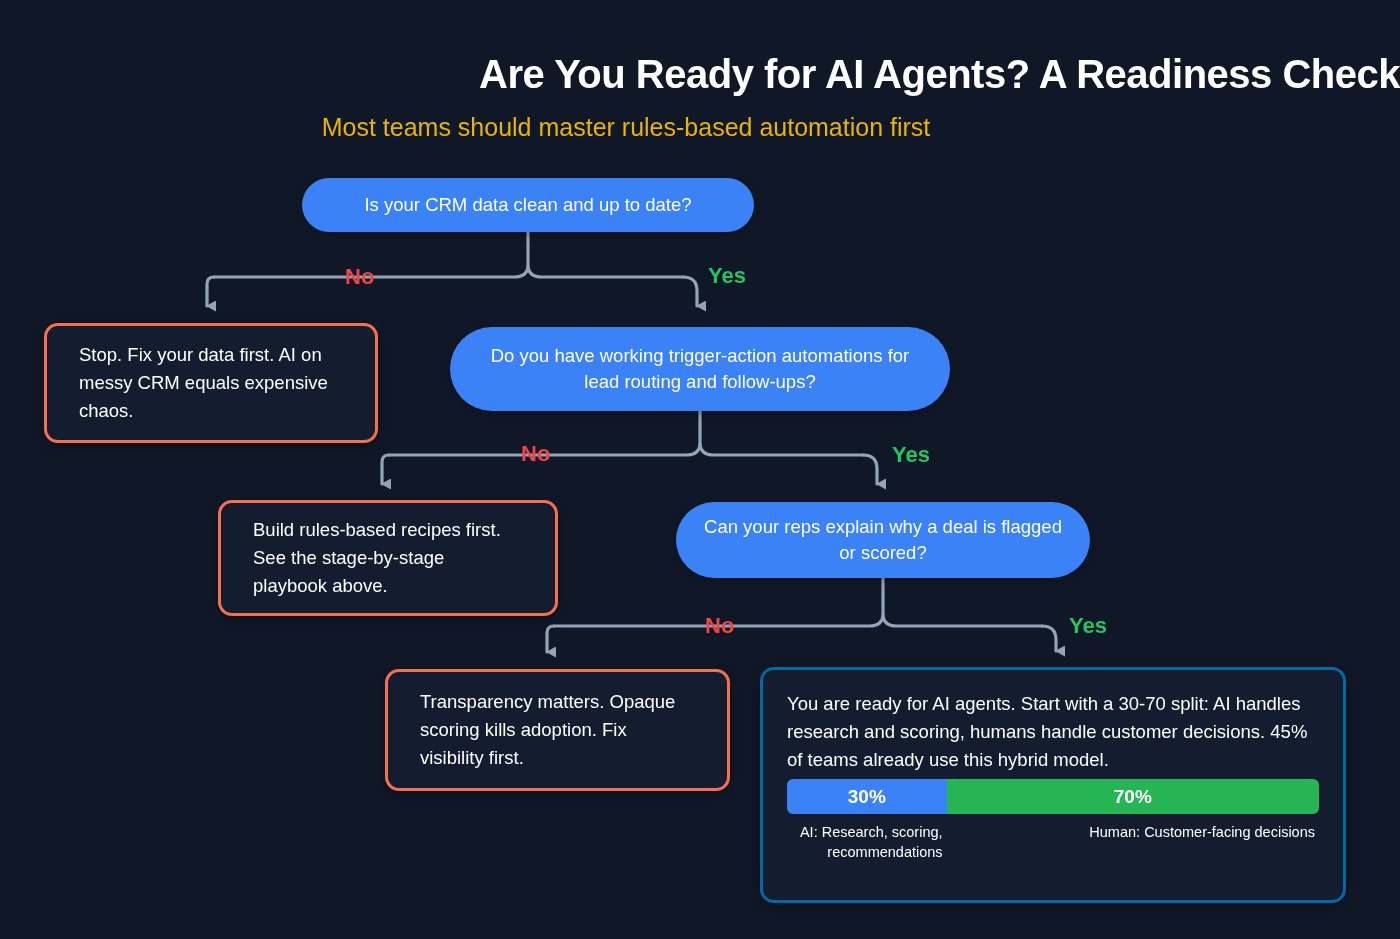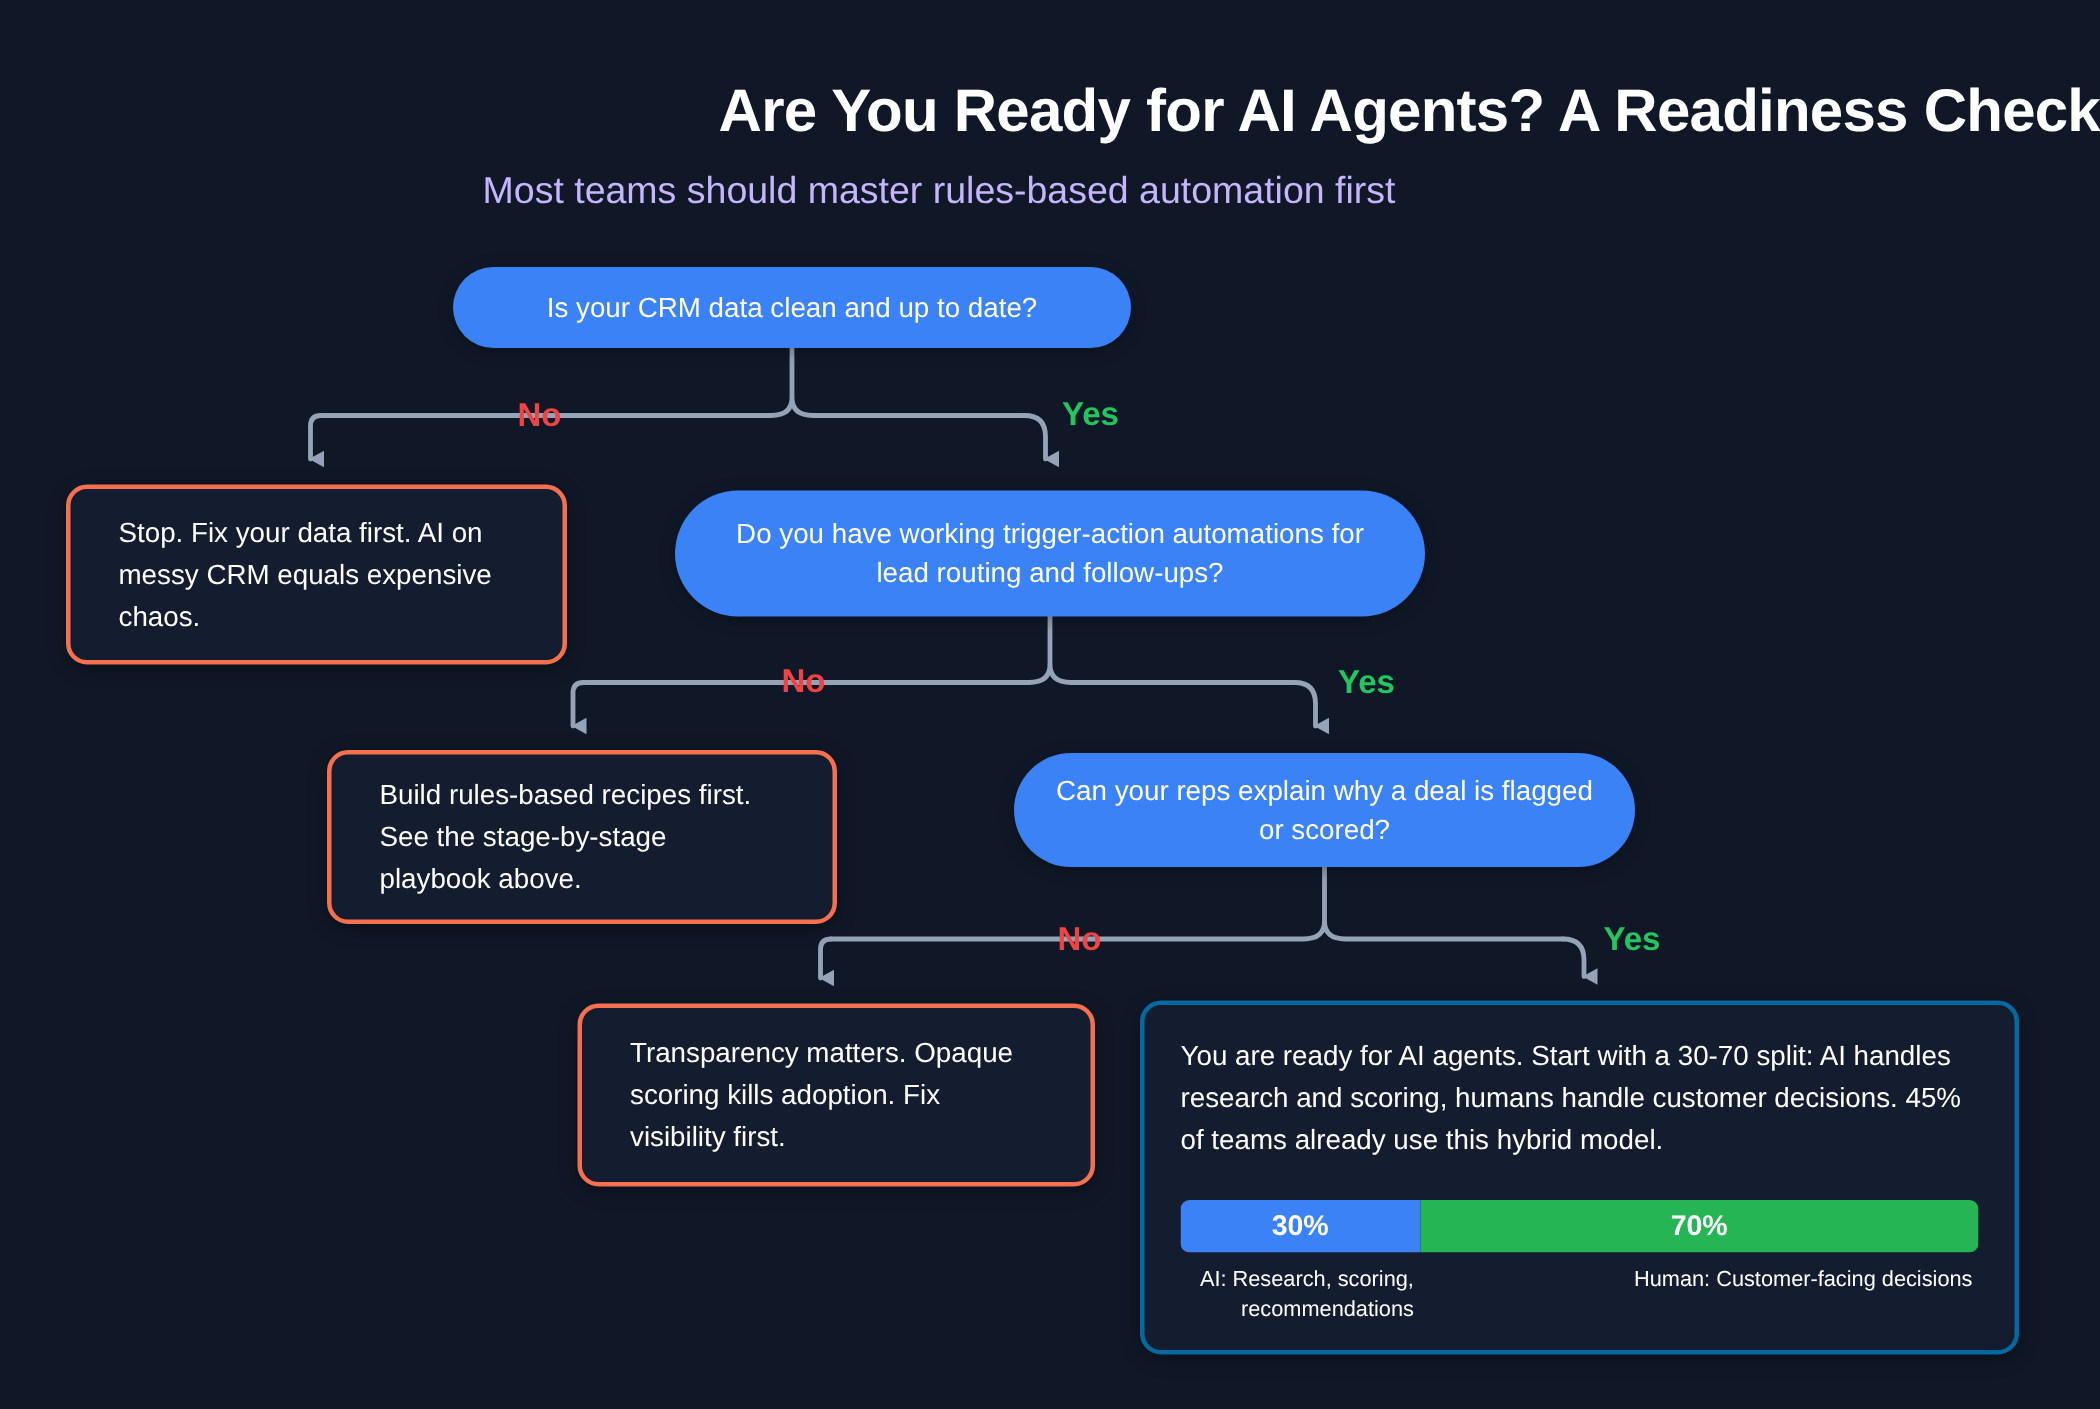--- a/index.html
+++ b/index.html
@@ -21,21 +21,21 @@
   #title {
     position:absolute; left:0; top:52px; width:1400px;
     text-align:right;
     font-size:40px; font-weight:bold; letter-spacing:-0.5px;
     color:#ffffff;
   }
   #subtitle {
     position:absolute; left:0; top:113px; width:1252px;
     text-align:center;
     font-size:25px; font-weight:400;
-    color:#c4b5fd;
+    color:#eab308;
   }
 
   
   #wires {
     position:absolute; left:0; top:0;
     width:1400px; height:939px;
     pointer-events:none;
   }
 
   
@@ -76,21 +76,21 @@
   #o3 { left:385px; top:669px; width:345px; height:122px; }
 
   #o4 {
     left:760px; top:667px; width:586px; height:236px;
     display:block; padding:20px 24px 18px 24px;
   }
   #o4 .lead { font-size:18.5px; line-height:1.52; }
 
   
   .splitbar {
-    margin-top:26px;
+    margin-top:5px;
     display:flex;
     width:100%; height:35px;
     border-radius:6px;
     overflow:hidden;
   }
   .seg {
     display:flex; align-items:center; justify-content:center;
     color:#ffffff; font-weight:bold; font-size:19px;
   }
   .seg.ai    { background:#3b82f6; }

